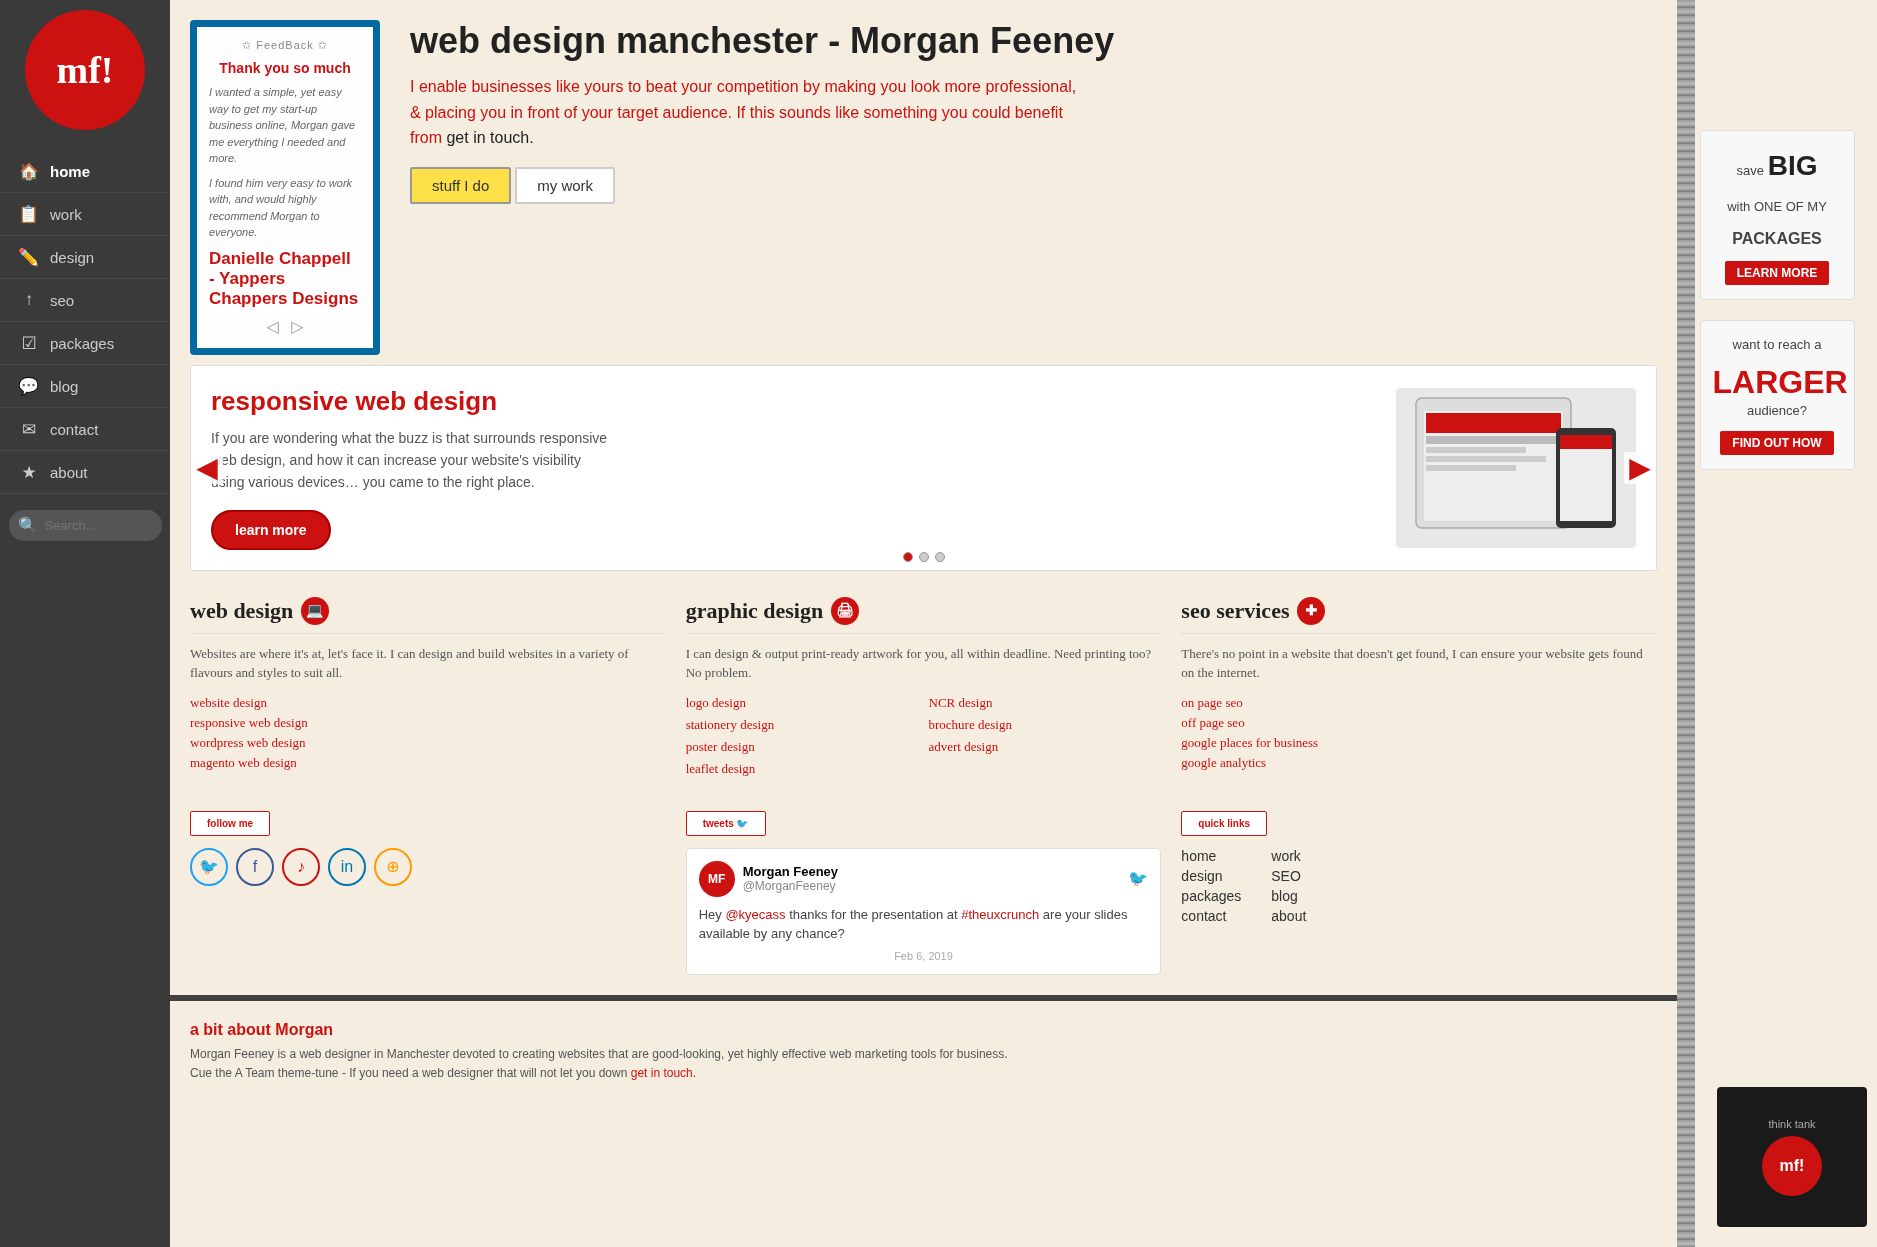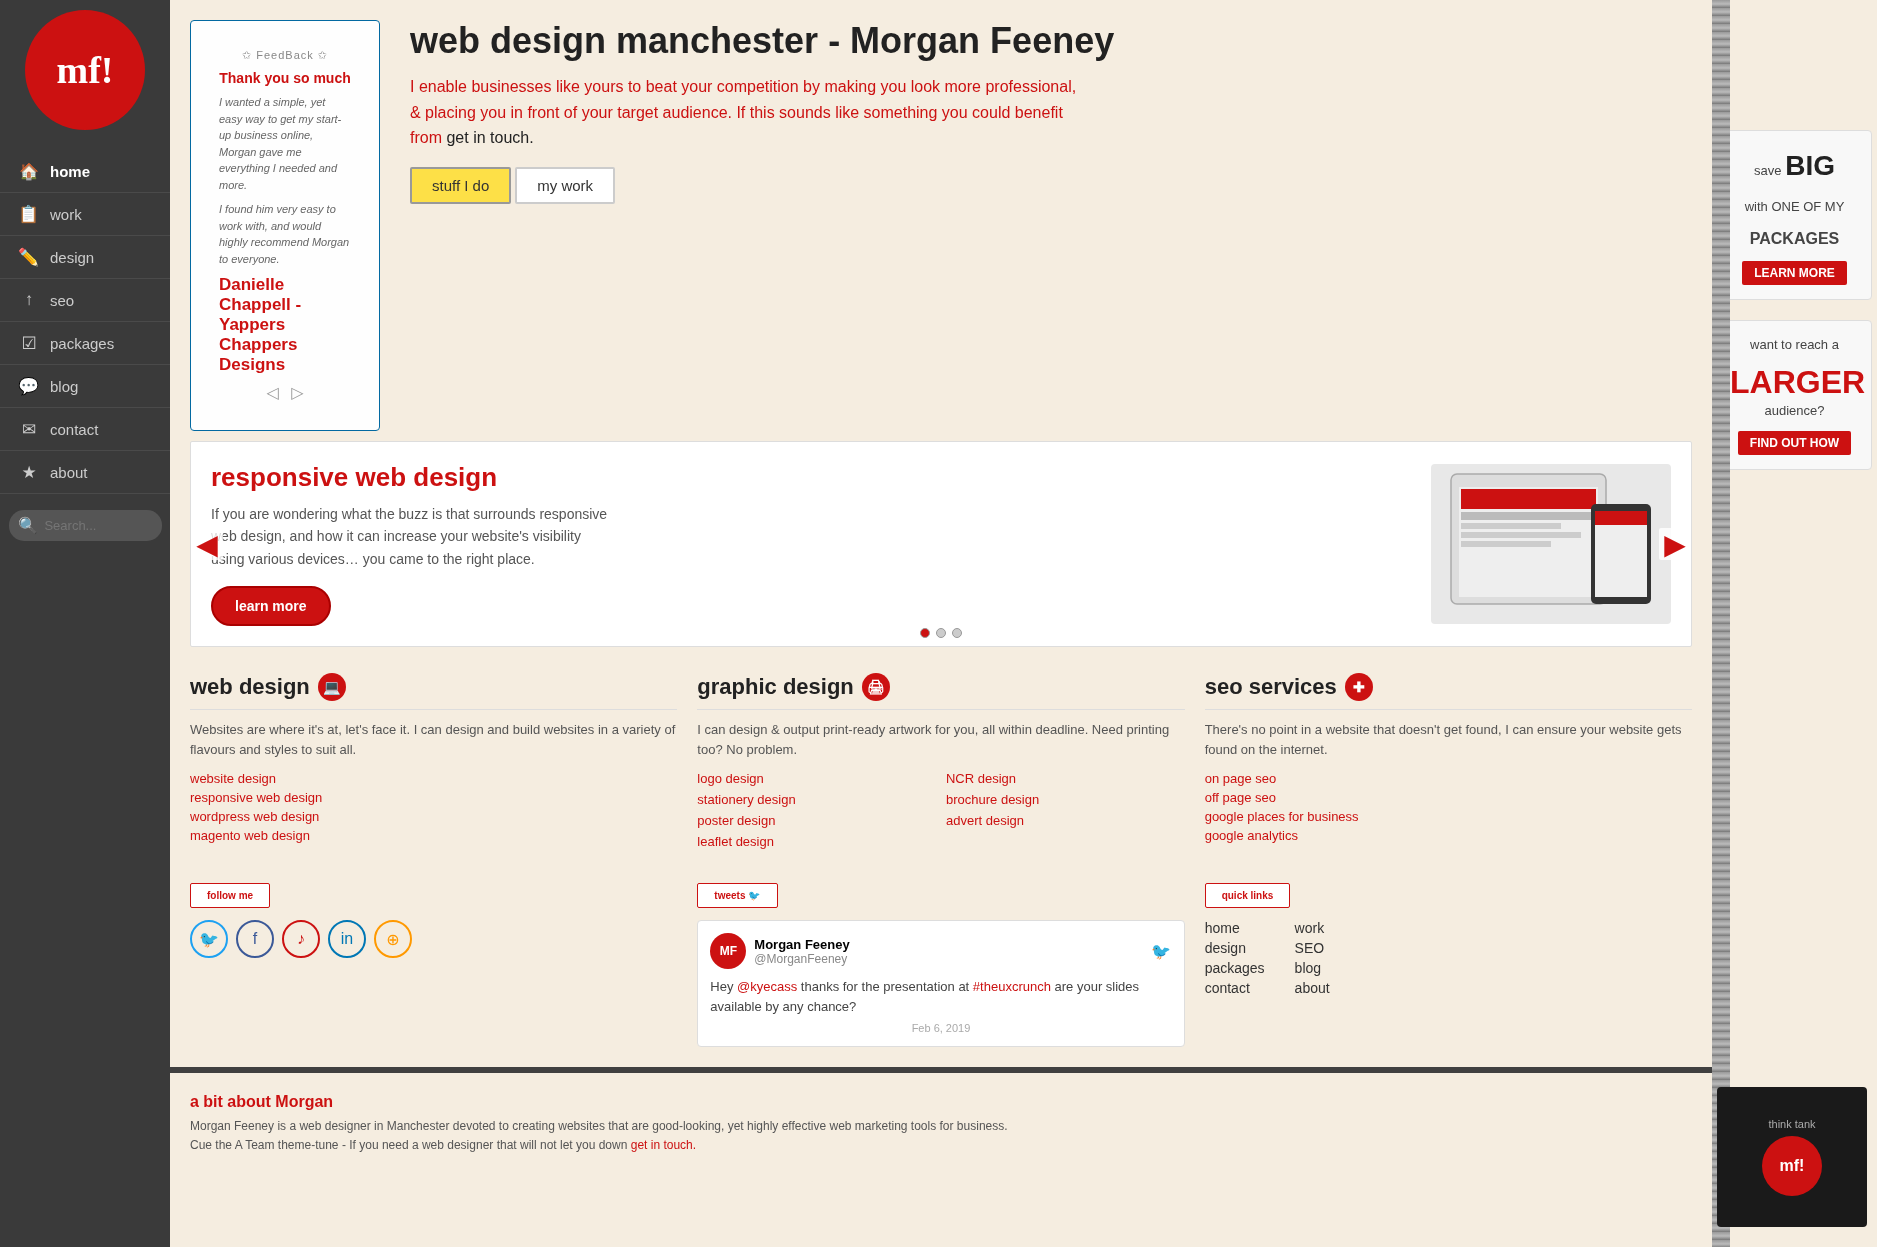--- a/index.html
+++ b/index.html
@@ -87,23 +87,23 @@
       display: flex;
       padding: 20px 30px 10px 20px;
       position: relative;
     }
 
     
     .feedback-box {
       width: 190px;
       min-height: 220px;
       background: #fefefe;
-      border: 1px solid #0369a1;
+      border: 7px solid #0369a1;
       border-radius: 4px;
-      padding: 28px;
+      padding: 12px;
       margin-right: 30px;
       flex-shrink: 0;
       position: relative;
     }
     .feedback-stars {
       text-align: center;
       font-size: 11px;
       color: #888;
       margin-bottom: 8px;
       letter-spacing: 1px;
@@ -255,20 +255,21 @@
       background: #ccc;
       border: 1px solid #999;
     }
     .slider-dot.active { background: #cc1111; }
 
     
     .three-cols {
       display: flex;
       padding: 10px 20px;
       gap: 20px;
+      font-family: Liberation Serif, serif;
     }
     .col { flex: 1; }
     .col-title {
       font-size: 22px;
       font-weight: bold;
       color: #222;
       margin-bottom: 8px;
       display: flex;
       align-items: center;
       gap: 8px;
@@ -711,21 +712,21 @@
     <div class="about-title">a bit about Morgan</div>
     <div class="about-text">Morgan Feeney is a web designer in Manchester devoted to creating websites that are good-looking, yet highly effective web marketing tools for business.</div>
     <div class="about-text">
       <span>Cue the A Team theme-tune - If you need a web designer that will not let you down</span>
       <a>get in touch.</a>
     </div>
   </div>
 
 </div>
 
-<div id="right-sidebar" style="position:relative; width:165px; background:#f5ede0; flex-shrink:0; display:flex; flex-direction:column; align-items:center; padding-top:130px; gap:20px;">
+<div id="right-sidebar" style="position:relative; width:200px; background:#f5ede0; flex-shrink:0; display:flex; flex-direction:column; align-items:center; padding-top:130px; gap:20px;">
 
   <div style="position:absolute; top:0; left:0; width:18px; height:100%; background: repeating-linear-gradient(to bottom, #999 0px, #bbb 4px, #777 8px);"></div>
 
   <div class="promo-box">
     <div class="promo-text">
       <span>save</span> <span class="promo-big">BIG</span>
     </div>
     <div class="promo-text">with ONE OF MY</div>
     <div class="promo-text" style="font-weight:bold; font-size:16px;">PACKAGES</div>
     <div class="promo-btn">LEARN MORE</div>

